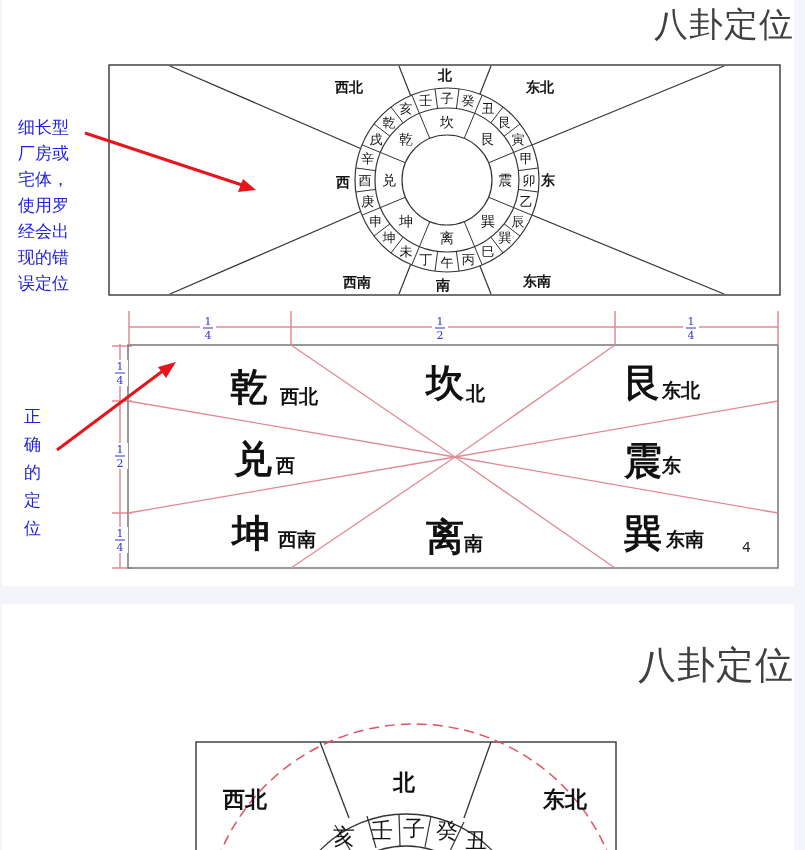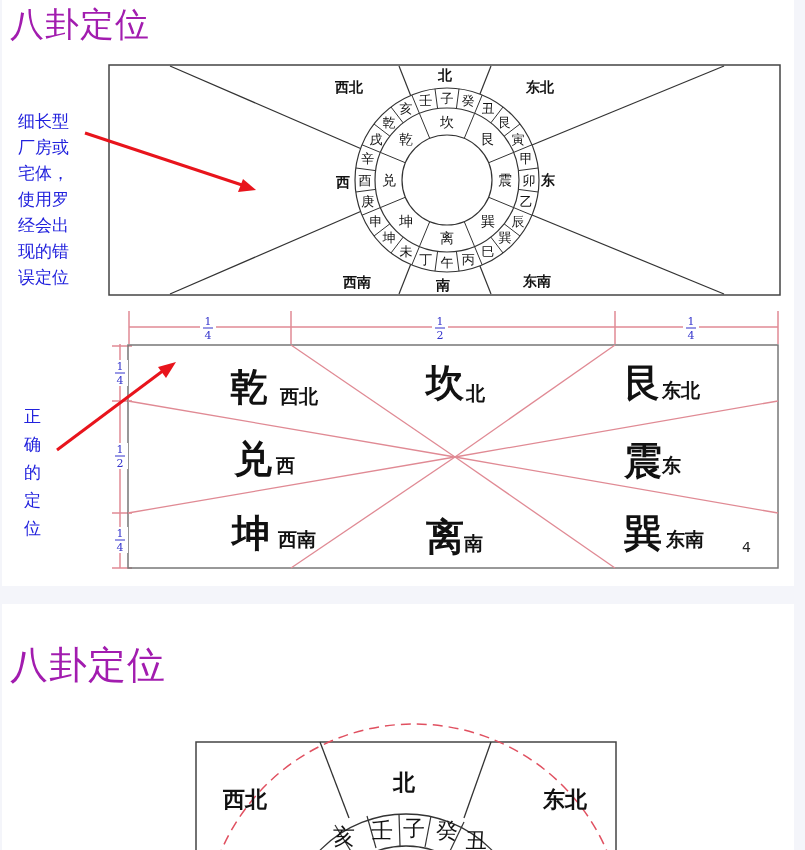--- a/index.html
+++ b/index.html
@@ -8,40 +8,40 @@
     background: #f4f5fa;
     font-family: "DejaVu Sans", "Liberation Sans", sans-serif;
     position: relative;
   }
   .card {
     position: absolute; left: 2px; width: 792px; background: #ffffff;
   }
   #card1 { top: 0; height: 586px; }
   #card2 { top: 604px; height: 246px; }
   .slide-title {
-    position: absolute; left: 8px; right: 0; text-align: left;
-    color: #a21caf; font-size: 34px; letter-spacing: 1px;
+    position: absolute; left: 1px; right: 0; text-align: right;
+    color: #404040; font-size: 34px; letter-spacing: 1px;
   }
   #card1 .slide-title { top: 2px; }
   #card2 .slide-title { top: 36px; font-size: 38px; }
   svg text { font-family: "DejaVu Serif", "Liberation Serif", serif; }
   .side-note {
     position: absolute; color: #2222dd; font-size: 17px; line-height: 26px;
   }
   .page-num {
     position: absolute; font-size: 14px; color: #222;
   }
 </style>
 </head>
 <body>
 
 <div class="card" id="card1">
   <div class="slide-title">八卦定位</div>
 
-  <div class="side-note" style="left:16px; top:108px;">
+  <div class="side-note" style="left:16px; top:114px;">
     <div>细长型</div>
     <div>厂房或</div>
     <div>宅体，</div>
     <div>使用罗</div>
     <div>经会出</div>
     <div>现的错</div>
     <div>误定位</div>
   </div>
 
   <div class="side-note" style="left:22px; top:402px; line-height:28px;">

